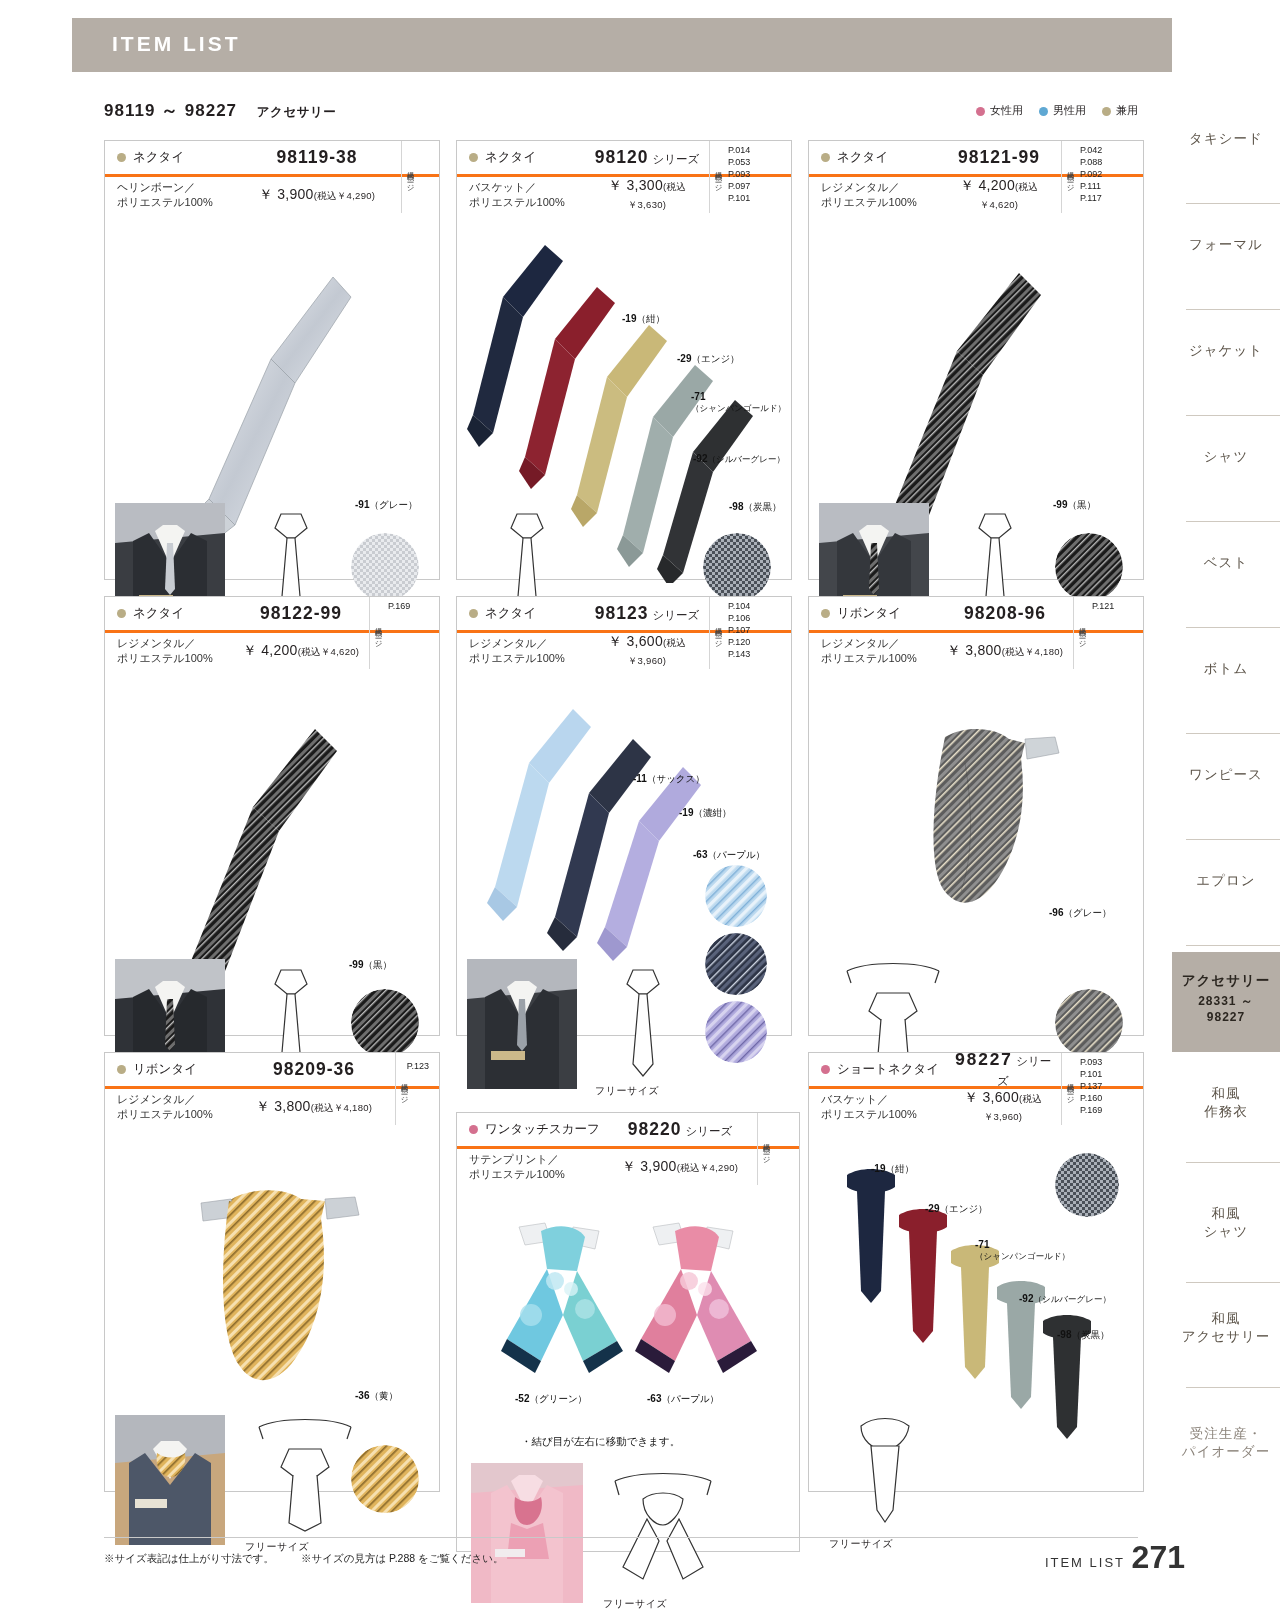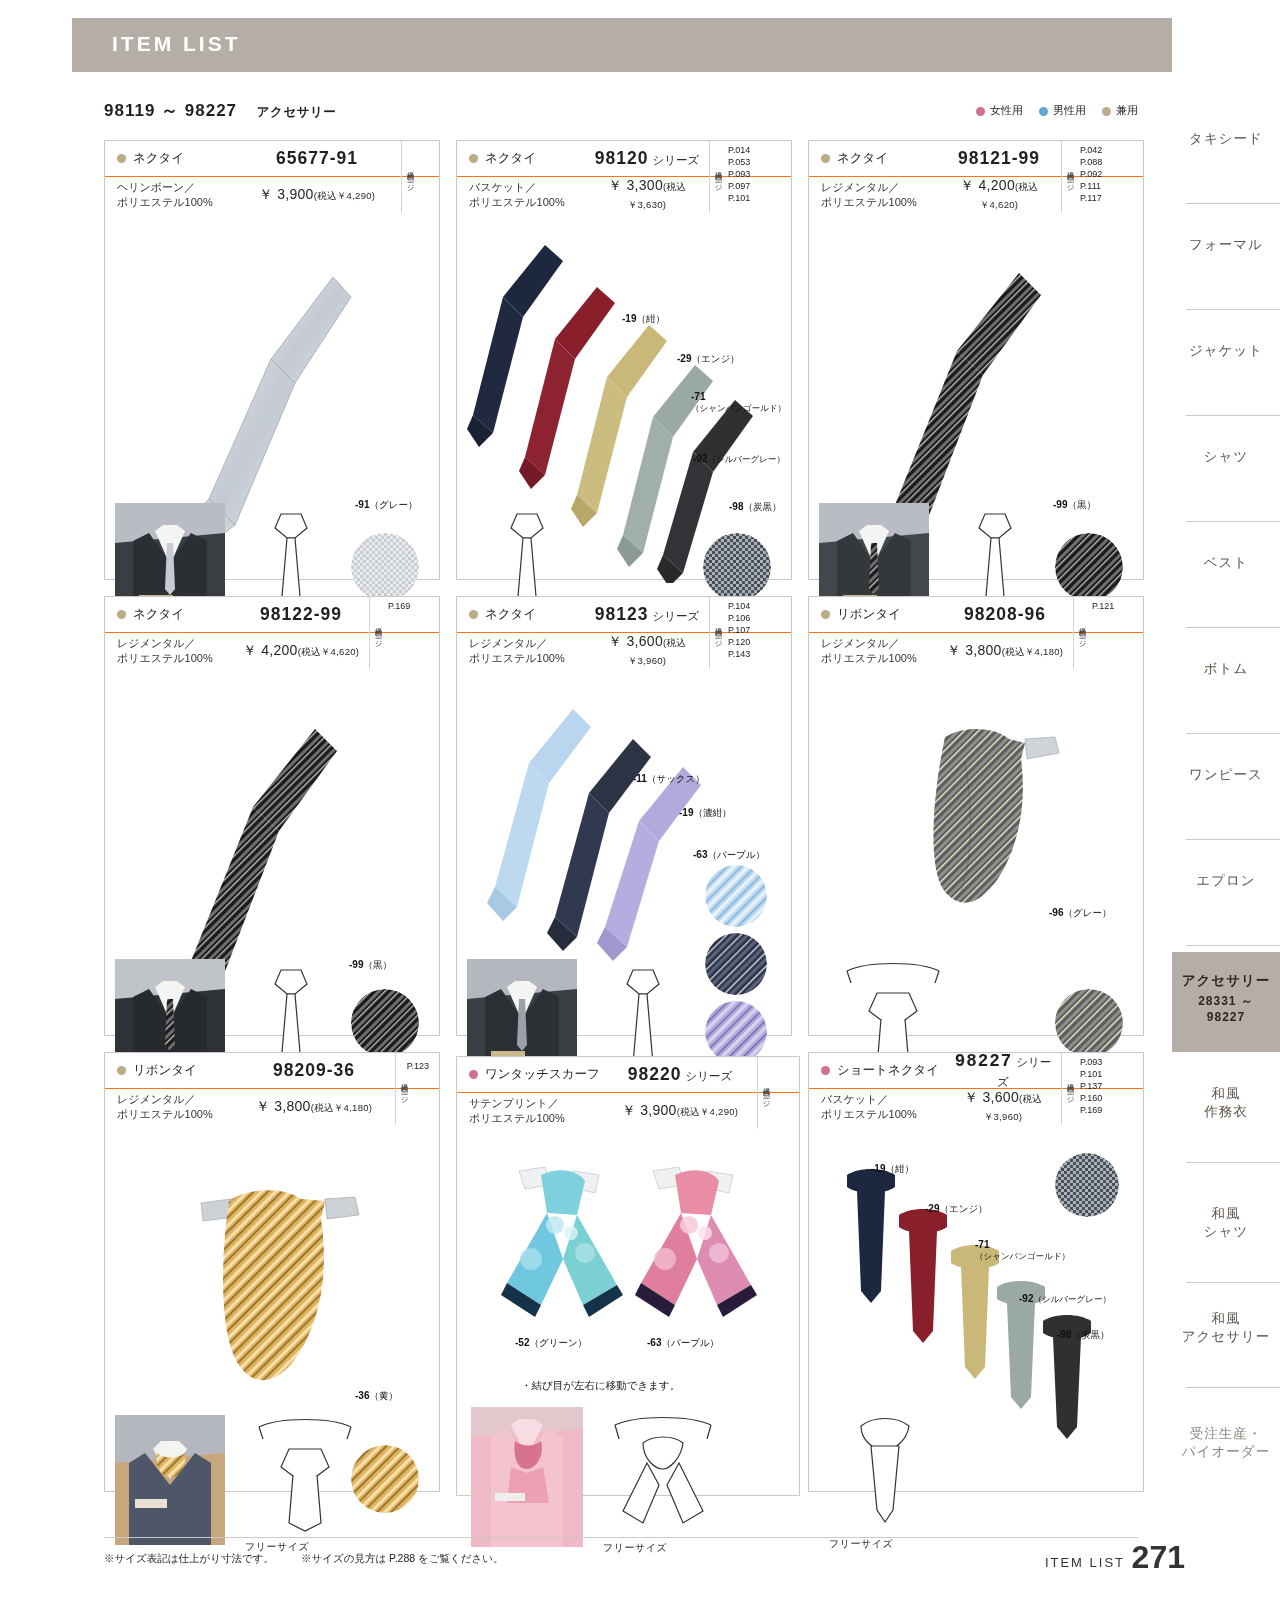--- a/index.html
+++ b/index.html
@@ -52,21 +52,21 @@
     background:#b5aea6; color:#2b2620; font-weight:bold;
   }
 
   
   .card {
     position:absolute; border:1px solid #c8c8c8; background:#fff;
   }
   .card-head { position:relative; height:72px; }
   .row1 {
     display:flex; align-items:center; height:36px;
-    border-bottom:1px solid #f97316;
+    border-bottom:3px solid #f97316;
   }
   .kind {
     display:flex; align-items:center; gap:7px;
     font-size:12.5px; padding-left:12px; width:132px;
   }
   .kind .dot { width:9px; height:9px; border-radius:50%; display:inline-block; }
   .codeno { flex:1; text-align:center; font-size:17.5px; font-weight:bold; letter-spacing:1px; }
   .codeno .ser { font-size:11.5px; font-weight:normal; margin-left:4px; letter-spacing:0;margin-top:28px; }
   .row2 { display:flex; align-items:center; height:35px; }
   .material {
@@ -243,21 +243,21 @@
   </defs>
 </svg>
 
 <div class="card" style="left:104px; top:140px; width:336px; height:440px;">
   <div class="card-head">
     <div class="row1">
       <div class="kind">
         <span class="dot" style="background:#b9ad86"></span>
         <span>ネクタイ</span>
       </div>
-      <div class="codeno" style="padding-right:42px;">65677-91</div>
+      <div class="codeno" style="padding-right:42px;">98119-38</div>
     </div>
     <div class="row2">
       <div class="material">ヘリンボーン／<br>ポリエステル100%</div>
       <div class="price" style="padding-right:42px;">
         <span>￥ 3,900</span><span class="tax">(税込￥4,290)</span>
       </div>
     </div>
     <div class="pages-box" style="width:38px;">
       <div class="pages-label">掲載ページ</div>
     </div>
@@ -682,21 +682,21 @@
     <div class="free" style="left:140px; top:415px;">フリーサイズ</div>
 
     <div class="swatch" style="left:246px; top:320px; width:68px; height:68px;">
       <svg width="68" height="68">
           <circle cx="34" cy="34" r="34" fill="url(#pStripeGold)"></circle>
         </svg>
     </div>
   </div>
 </div>
 
-<div class="card" style="left:456px; top:1056px; width:344px; height:440px;">
+<div class="card" style="left:456px; top:1112px; width:344px; height:440px;">
   <div class="card-head">
     <div class="row1">
       <div class="kind" style="width:150px;">
         <span class="dot" style="background:#d4708f"></span>
         <span>ワンタッチスカーフ</span>
       </div>
       <div class="codeno" style="padding-right:46px;">
         <span>98220</span><span class="ser">シリーズ</span>
       </div>
     </div>

